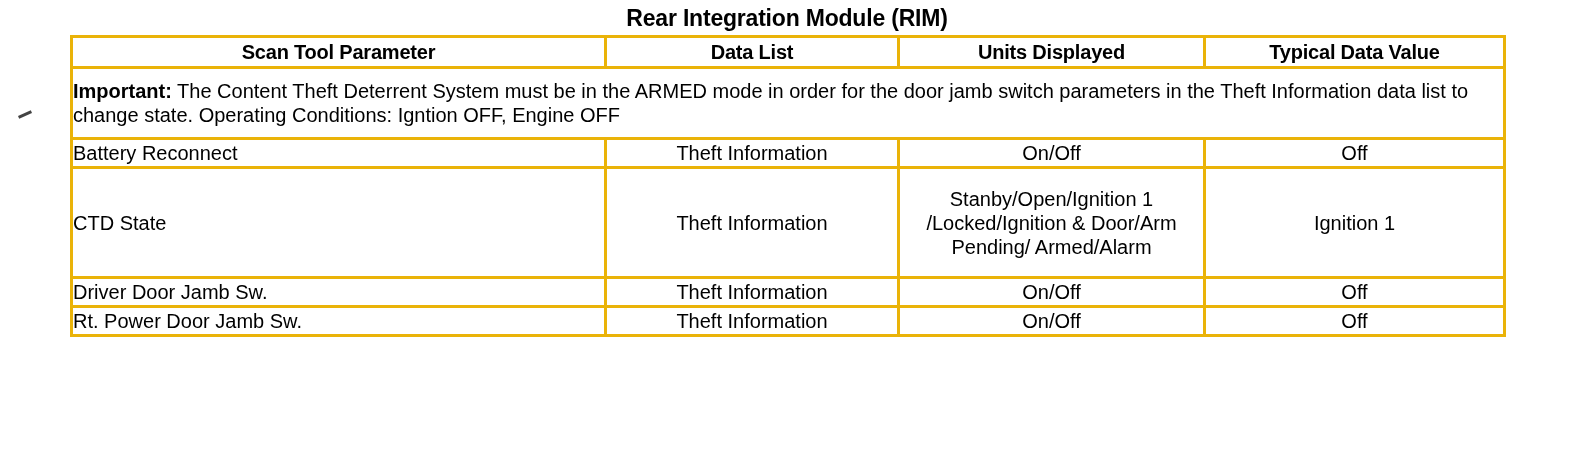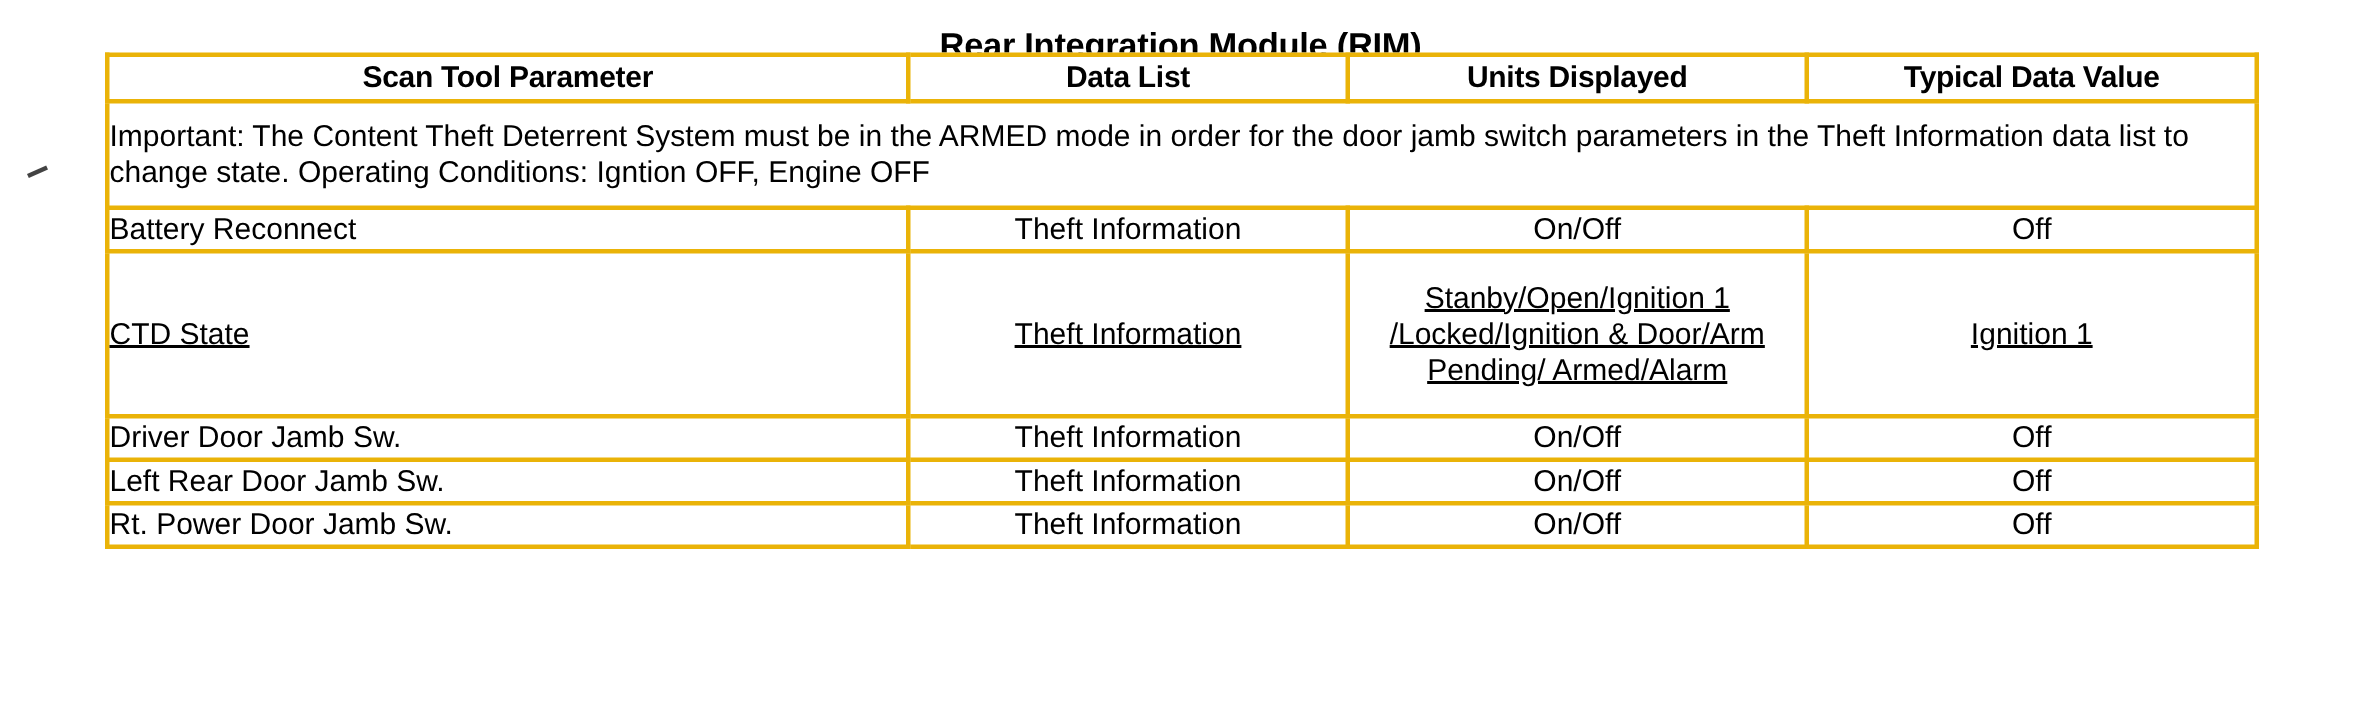--- a/index.html
+++ b/index.html
@@ -13,21 +13,21 @@
     font-family: "Liberation Sans", sans-serif;
     color: #000000;
     overflow: hidden;
     position: relative;
   }
 
   
   #doc-title {
     position: absolute;
     left: 70px;
-    top: 16px;
+    top: 4px;
     width: 1434px;
     text-align: center;
     font-size: 23px;
     font-weight: bold;
     letter-spacing: -0.2px;
     line-height: 28px;
     white-space: nowrap;
   }
 
   
@@ -77,21 +77,21 @@
 
   
   td.note-cell {
     height: 68px;
     text-align: left;
     padding: 2px 8px 4px 10px;
     font-size: 20px;
     line-height: 25px;
   }
   td.note-cell .note-label {
-    font-weight: normal;
+    font-weight: bold;
   }
 
   
   td.param-cell {
     text-align: left;
     padding-left: 12px;
     height: 26px;
     white-space: nowrap;
   }
   td.mid-cell {
@@ -101,21 +101,20 @@
   }
   td.units-cell {
     text-align: center;
   }
   td.value-cell {
     text-align: center;
   }
 
   tr.row-tall td {
     height: 107px;
-    text-decoration: underline;
   }
   tr.row-tall td.units-cell {
     line-height: 26px;
     white-space: normal;
     padding: 0 6px;
   }
 </style>
 </head>
 <body>
 
@@ -157,26 +156,20 @@
       <td class="value-cell mid-cell">Ignition 1</td>
     </tr>
 
     <tr>
       <td class="param-cell">Driver Door Jamb Sw.</td>
       <td class="mid-cell">Theft Information</td>
       <td class="units-cell mid-cell">On/Off</td>
       <td class="value-cell mid-cell">Off</td>
     </tr>
 
-    <tr>
-      <td class="param-cell">Left Rear Door Jamb Sw.</td>
-      <td class="mid-cell">Theft Information</td>
-      <td class="units-cell mid-cell">On/Off</td>
-      <td class="value-cell mid-cell">Off</td>
-    </tr>
 
 
 
     <tr>
       <td class="param-cell">Rt. Power Door Jamb Sw.</td>
       <td class="mid-cell">Theft Information</td>
       <td class="units-cell mid-cell">On/Off</td>
       <td class="value-cell mid-cell">Off</td>
     </tr>
   </tbody>

